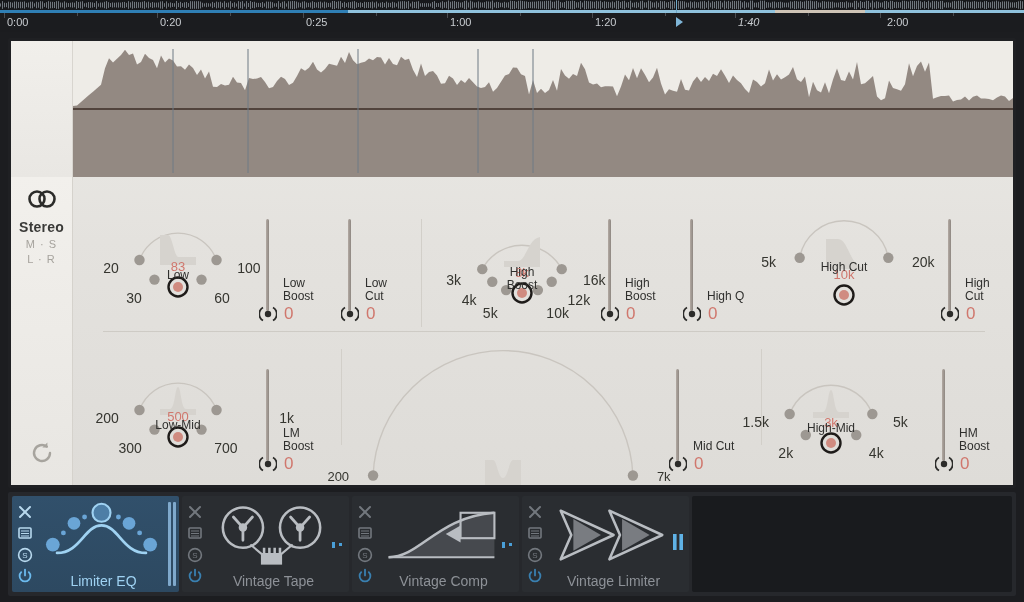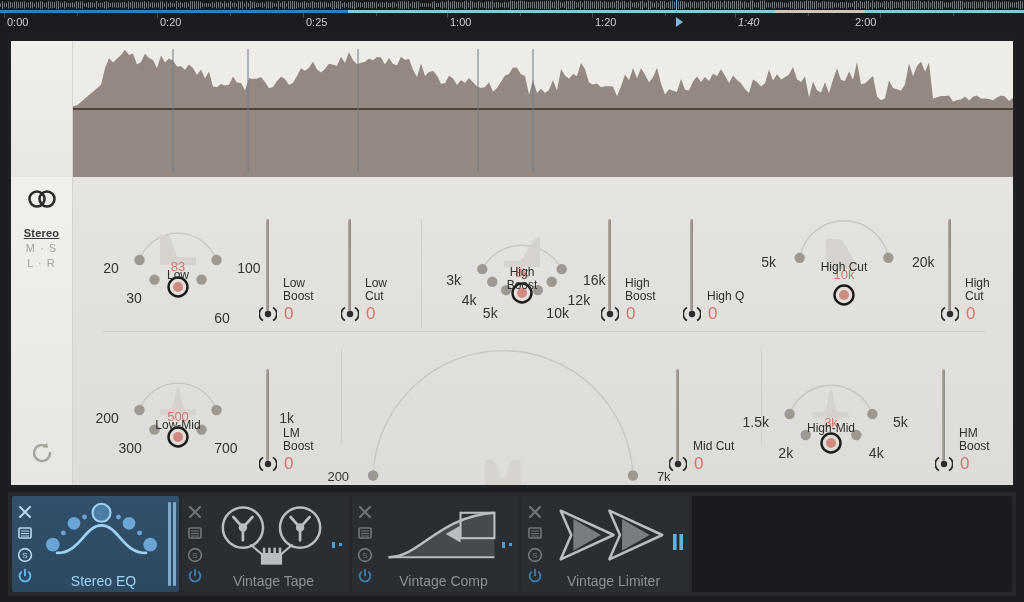--- a/index.html
+++ b/index.html
@@ -88,23 +88,22 @@
 
   
   #left-rail {
     position: absolute; left: 0; top: 136px; width: 62px; bottom: 0;
     background: linear-gradient(180deg,#f2f0ec 0%, #e8e6e2 100%);
     border-right: 1px solid #d5d2cc;
     text-align: center;
   }
   .stereo-icon { margin-top: 12px; height: 20px; }
   .rail-label {
-    font-size: 11px; color: #3a3a38; font-weight: bold; margin-top: 18px;
+    font-size: 14px; color: #3a3a38; font-weight: bold; margin-top: 10px;
     letter-spacing: .2px;
-    text-decoration: underline;
   }
   .rail-sub {
     font-size: 11px; color: #a6a39d; margin-top: 3px; letter-spacing: 1px;
   }
   #reset-icon {
     position: absolute; left: 50%; transform: translateX(-50%); bottom: 14px;
   }
 
   
   #bands {
@@ -751,21 +750,21 @@
       <div class="tl-tick" style="left: 447px;"></div>
       <div class="tl-label" style="left: 447px;">1:00</div>
       <div class="tl-tick" style="left: 520px; height: 3px;"></div>
       <div class="tl-tick" style="left: 592px;"></div>
       <div class="tl-label" style="left: 592px;">1:20</div>
       <div class="tl-tick" style="left: 665px; height: 3px;"></div>
       <div class="tl-tick" style="left: 735px;"></div>
       <div class="tl-label" style="left: 735px; font-style: italic;">1:40</div>
       <div class="tl-tick" style="left: 808px; height: 3px;"></div>
       <div class="tl-tick" style="left: 880px;"></div>
-      <div class="tl-label" style="left: 852px;">2:00</div>
+      <div class="tl-label" style="left: 884px;">2:00</div>
       <div class="tl-tick" style="left: 953px; height: 3px;"></div>
       <div class="tl-play" style="left: 676px;"></div>
     </div>
 <div class="tl-marker-line" style="left: 676px;"></div>
   </div>
 
 <div id="plugin">
   <div id="plugin-inner">
 
     <div id="wave-display">
@@ -816,21 +815,21 @@
               </g>
               <circle cx="6.472602547777761" cy="59.02282587635243" r="5.2" fill="#9d9892"></circle>
               <circle cx="21.483366109607122" cy="78.58523381584868" r="5.2" fill="#9d9892"></circle>
               <circle cx="45" cy="86" r="9.5" fill="none" stroke="#1e1b19" stroke-width="2.4"></circle>
               <circle cx="45" cy="86" r="5" fill="#d08b80"></circle>
               <circle cx="68.5166338903929" cy="78.58523381584865" r="5.2" fill="#9d9892"></circle>
               <circle cx="83.52739745222225" cy="59.022825876352414" r="5.2" fill="#9d9892"></circle>
             </svg>
             <div class="opt-label" style="left: -14.2006px; top: 66.5473px; transform: translate(-100%, -50%);">20</div>
             <div class="opt-label" style="left: 8.86468px; top: 96.6066px; transform: translate(-100%, -50%);">30</div>
-            <div class="opt-label" style="left: 81.1353px; top: 96.6066px; transform: translate(0%, -50%); margin-top: 20px;">60</div>
+            <div class="opt-label" style="left: 81.1353px; top: 96.6066px; transform: translate(0%, -50%);">60</div>
             <div class="opt-label" style="left: 104.201px; top: 66.5473px; transform: translate(0%, -50%);">100</div>
             <div class="band-value" style="left: 45px; top: 65px; transform: translate(-50%, -50%);">83</div>
             <div class="band-name" style="left: 45px; top: 67px; transform: translate(-50%, 0px);">Low</div>
           </div>
           <div class="slider" style="left: 186px; top: 42px; width: 90px; height: 104px;">
             <div class="sl-track"></div>
             <div class="sl-knob"><svg width="18" height="18" viewBox="0 0 18 18">
                 <path d="M4 2.5 A7.5 7.5 0 0 0 4 15.5" fill="none" stroke="#2b2b29" stroke-width="1.8"></path>
                 <path d="M14 2.5 A7.5 7.5 0 0 1 14 15.5" fill="none" stroke="#2b2b29" stroke-width="1.8"></path>
                 <circle cx="9" cy="9" r="3.2" fill="#2b2b29"></circle>
@@ -1048,21 +1047,21 @@
             <circle cx="86" cy="20" r="6" fill="#6aa5d6"></circle>
             <circle cx="14" cy="40" r="6.5" fill="#6aa5d6"></circle>
             <circle cx="106" cy="40" r="6.5" fill="#6aa5d6"></circle>
             <circle cx="44" cy="14" r="2.3" fill="#6aa5d6"></circle>
             <circle cx="76" cy="14" r="2.3" fill="#6aa5d6"></circle>
             <circle cx="24" cy="29" r="2.3" fill="#6aa5d6"></circle>
             <circle cx="96" cy="29" r="2.3" fill="#6aa5d6"></circle>
             <path d="M18 48 C40 48 44 22 60 22 C76 22 80 48 102 48" fill="none" stroke="#9fd2f2" stroke-width="2.6" stroke-linecap="round"></path>
           </svg>
         </div>
-        <div class="mod-name">Stereo EQ</div>
+        <div class="mod-name">Limiter EQ</div>
         <div class="mod-bars">
           <i></i>
           <i></i>
         </div>
       </div>
       <div class="module">
         <div class="mod-strip">
           <span class="mod-icon"><svg viewBox="0 0 16 16" width="16" height="16">
               <path d="M3 3 L13 13 M13 3 L3 13" stroke="#8e949b" stroke-width="2" stroke-linecap="round" fill="none"></path>
             </svg></span>

